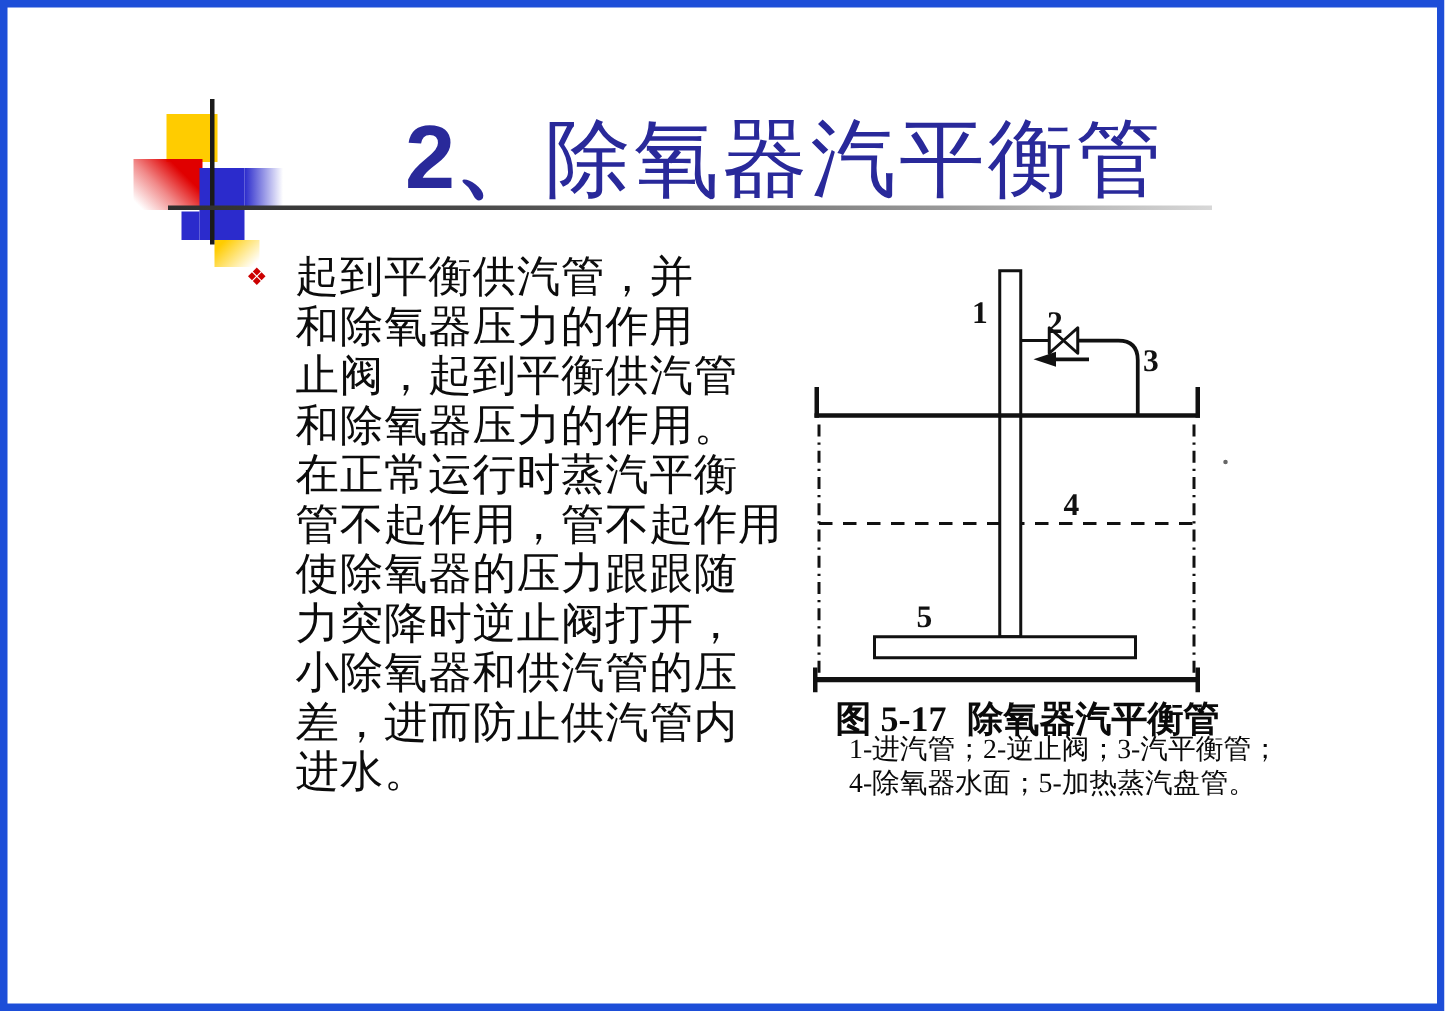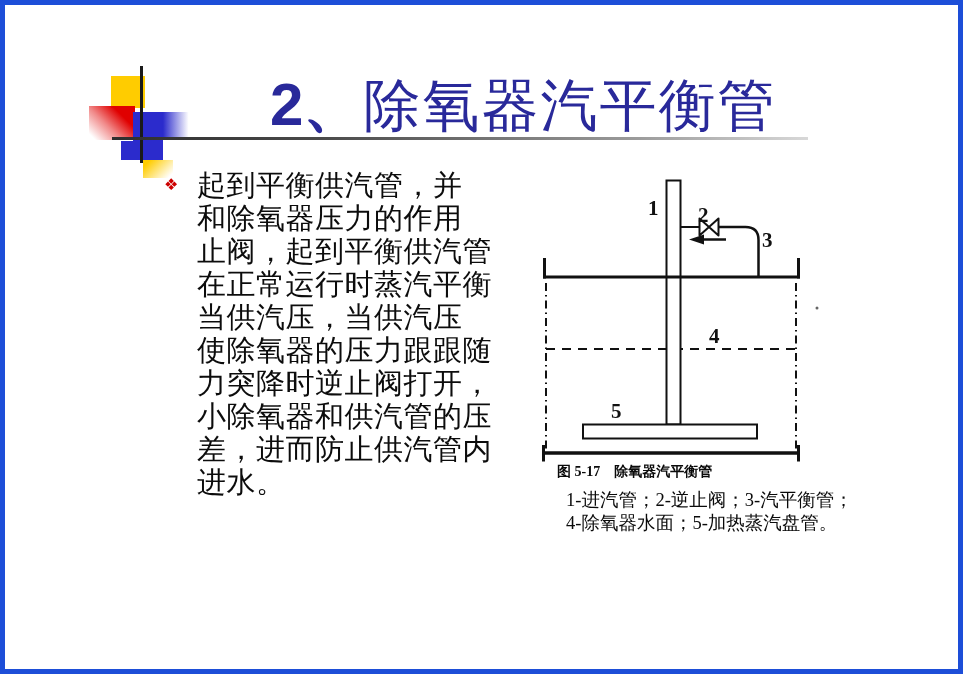--- a/index.html
+++ b/index.html
@@ -33,21 +33,21 @@
   .title .txt { font-family:"Liberation Serif", serif; font-size:57px; letter-spacing:2px; }
 
   
   .bullet { left:159px; top:170px; font-size:16px; color:#CC0000; }
   .body-text { left:192px; top:164px; font-size:29px; letter-spacing:0.5px; }
   .body-text .line { height:33px; line-height:33px; white-space:nowrap; }
 
   
   .fig-svg { left:520px; top:160px; }
   .fig-caption { left:552px; top:458px; font-family:"Liberation Serif", serif;
-                 font-weight:bold; font-size:14px; white-space:nowrap; color:#0a0a0a; }
+                 font-weight:bold; font-size:24px; white-space:nowrap; color:#0a0a0a; }
   .fig-caption .gap { margin-left:14px; }
   .fig-legend { left:529px; top:484px; font-family:"Liberation Serif", serif;
                 font-size:18.5px; color:#0a0a0a; }
   .fig-legend .line { height:23px; line-height:23px; white-space:nowrap;margin-left:32px; }
 </style>
 </head>
 <body>
 
 <div class="slide">
 
@@ -62,22 +62,23 @@
 
   <div class="abs title">
     <span class="num">2、</span><span class="txt">除氧器汽平衡管</span>
   </div>
 
   <div class="abs bullet">❖</div>
   <div class="abs body-text">
     <div class="line">起到平衡供汽管，并</div>
     <div class="line">和除氧器压力的作用</div>
     <div class="line">止阀，起到平衡供汽管</div>
+    <div class="line">和除氧器压力的作用。</div>
     <div class="line">在正常运行时蒸汽平衡</div>
-    <div class="line">当供汽压，当供汽压</div>
+    <div class="line">管不起作用，管不起作用</div>
     <div class="line">使除氧器的压力跟跟随</div>
     <div class="line">力突降时逆止阀打开，</div>
     <div class="line">小除氧器和供汽管的压</div>
     <div class="line">差，进而防止供汽管内</div>
     <div class="line">进水。</div>
   </div>
 
   <svg class="abs fig-svg" width="320" height="310" viewBox="520 160 320 310">
 
     <line x1="541" y1="344" x2="790" y2="344" stroke="#111" stroke-width="2" stroke-dasharray="9,7"></line>

